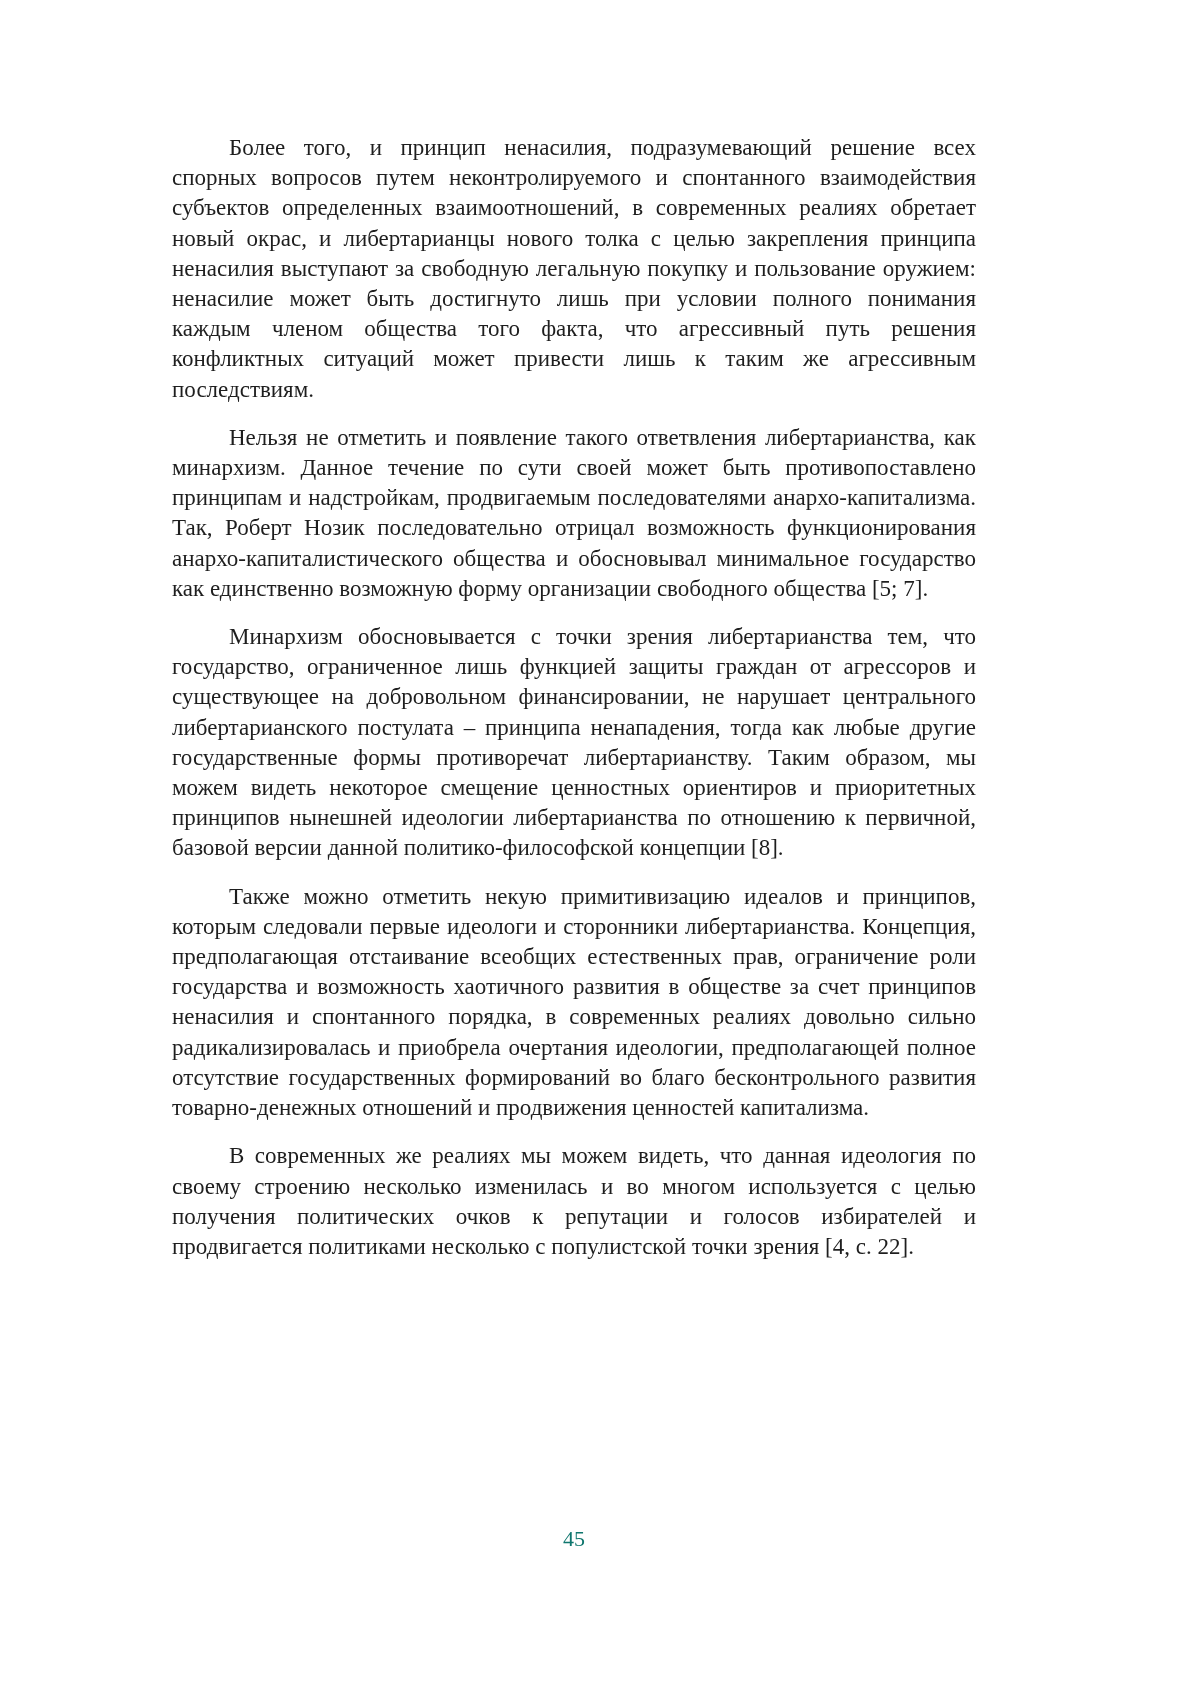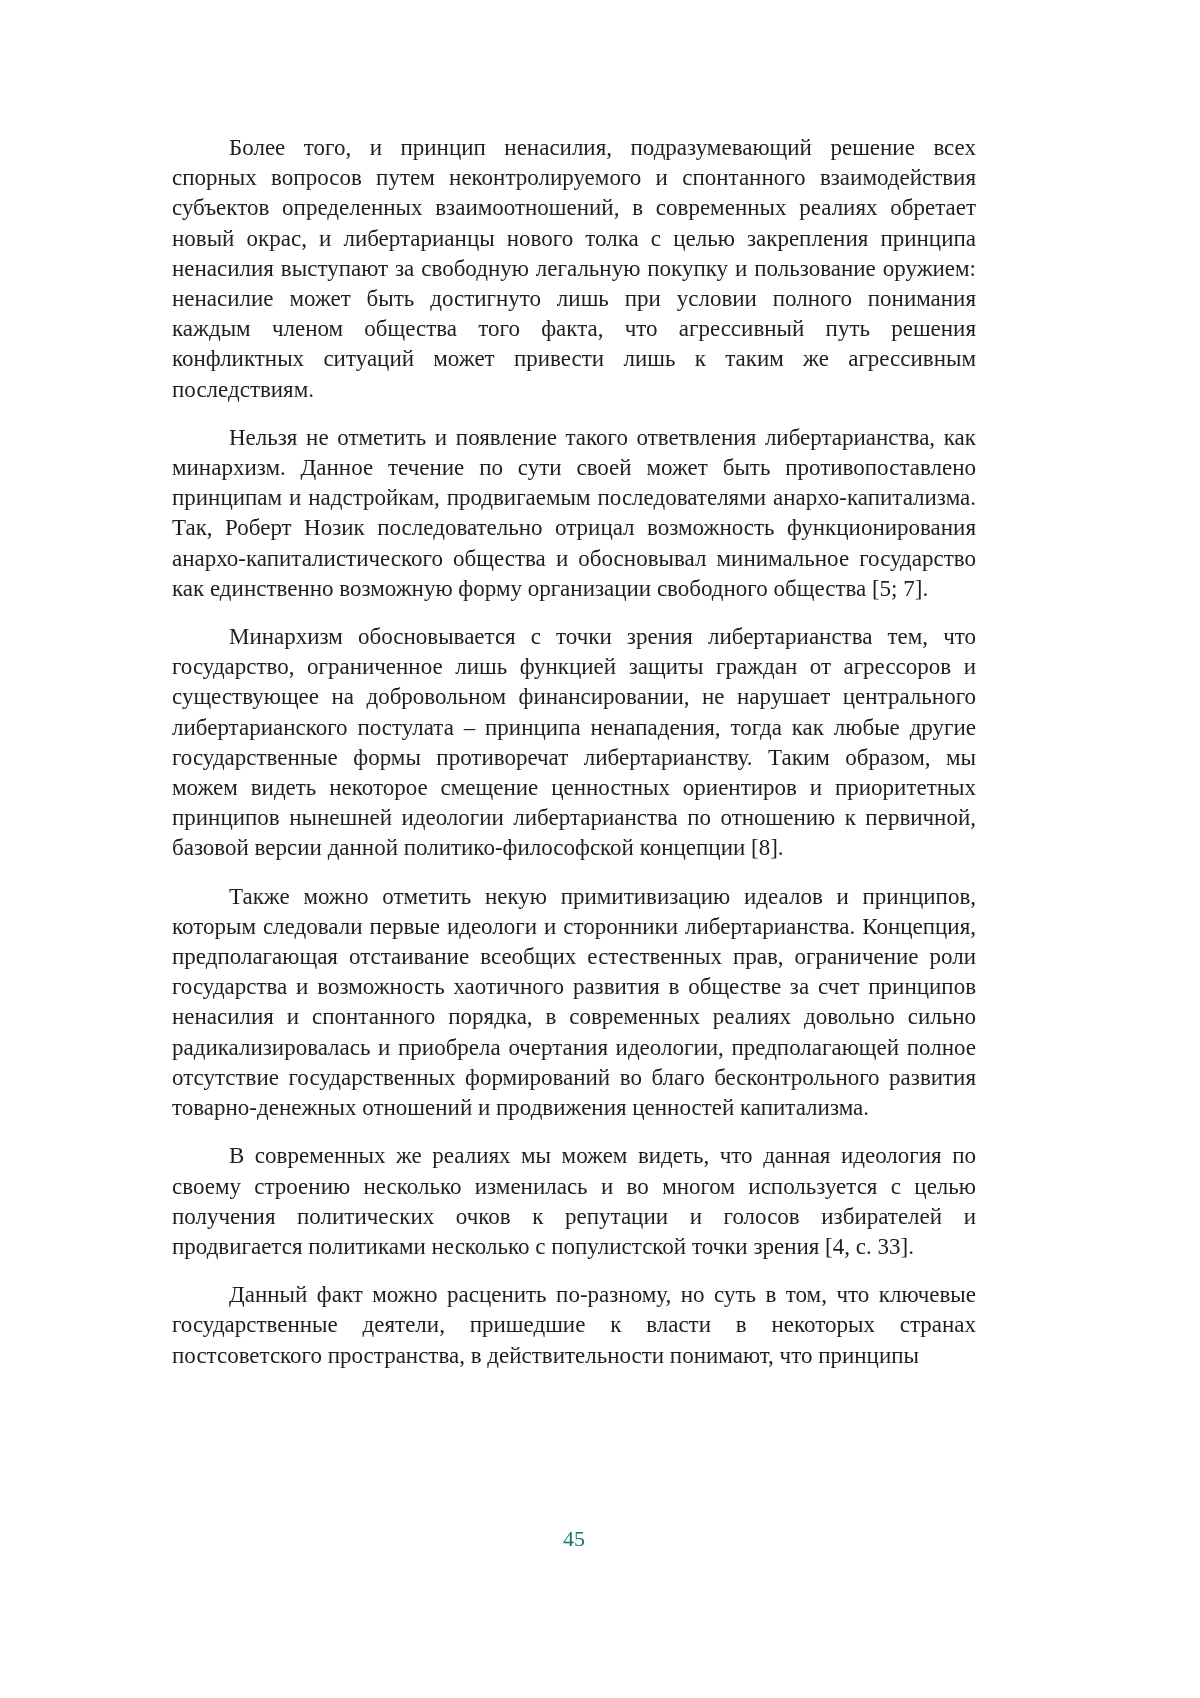--- a/index.html
+++ b/index.html
@@ -52,17 +52,16 @@
 </style>
 </head>
 <body>
 
 <div class="page">
   <div class="text-block">
     <p>Более того, и принцип ненасилия, подразумевающий решение всех спорных вопросов путем неконтролируемого и спонтанного взаимодействия субъектов определенных взаимоотношений, в современных реалиях обретает новый окрас, и либертарианцы нового толка с целью закрепления принципа ненасилия выступают за свободную легальную покупку и пользование оружием: ненасилие может быть достигнуто лишь при условии полного понимания каждым членом общества того факта, что агрессивный путь решения конфликтных ситуаций может привести лишь к таким же агрессивным последствиям.</p>
     <p>Нельзя не отметить и появление такого ответвления либертарианства, как минархизм. Данное течение по сути своей может быть противопоставлено принципам и надстройкам, продвигаемым последователями анархо-капитализма. Так, Роберт Нозик последовательно отрицал возможность функционирования анархо-капиталистического общества и обосновывал минимальное государство как единственно возможную форму организации свободного общества [5; 7].</p>
     <p>Минархизм обосновывается с точки зрения либертарианства тем, что государство, ограниченное лишь функцией защиты граждан от агрессоров и существующее на добровольном финансировании, не нарушает центрального либертарианского постулата – принципа ненападения, тогда как любые другие государственные формы противоречат либертарианству. Таким образом, мы можем видеть некоторое смещение ценностных ориентиров и приоритетных принципов нынешней идеологии либертарианства по отношению к первичной, базовой версии данной политико-философской концепции [8].</p>
     <p>Также можно отметить некую примитивизацию идеалов и принципов, которым следовали первые идеологи и сторонники либертарианства. Концепция, предполагающая отстаивание всеобщих естественных прав, ограничение роли государства и возможность хаотичного развития в обществе за счет принципов ненасилия и спонтанного порядка, в современных реалиях довольно сильно радикализировалась и приобрела очертания идеологии, предполагающей полное отсутствие государственных формирований во благо бесконтрольного развития товарно-денежных отношений и продвижения ценностей капитализма.</p>
-    <p>В современных же реалиях мы можем видеть, что данная идеология по своему строению несколько изменилась и во многом используется с целью получения политических очков к репутации и голосов избирателей и продвигается политиками несколько с популистской точки зрения [4, с. 33].</p>
-    <p>Данный факт можно расценить по-разному, но суть в том, что ключевые государственные деятели, пришедшие к власти в некоторых странах постсоветского пространства, в действительности понимают, что принципы</p>
+    <p>В современных же реалиях мы можем видеть, что данная идеология по своему строению несколько изменилась и во многом используется с целью получения политических очков к репутации и голосов избирателей и продвигается политиками несколько с популистской точки зрения [4, с. 22].</p>
   </div>
   <div class="page-number">45</div>
 </div>
 
 </body></html>

